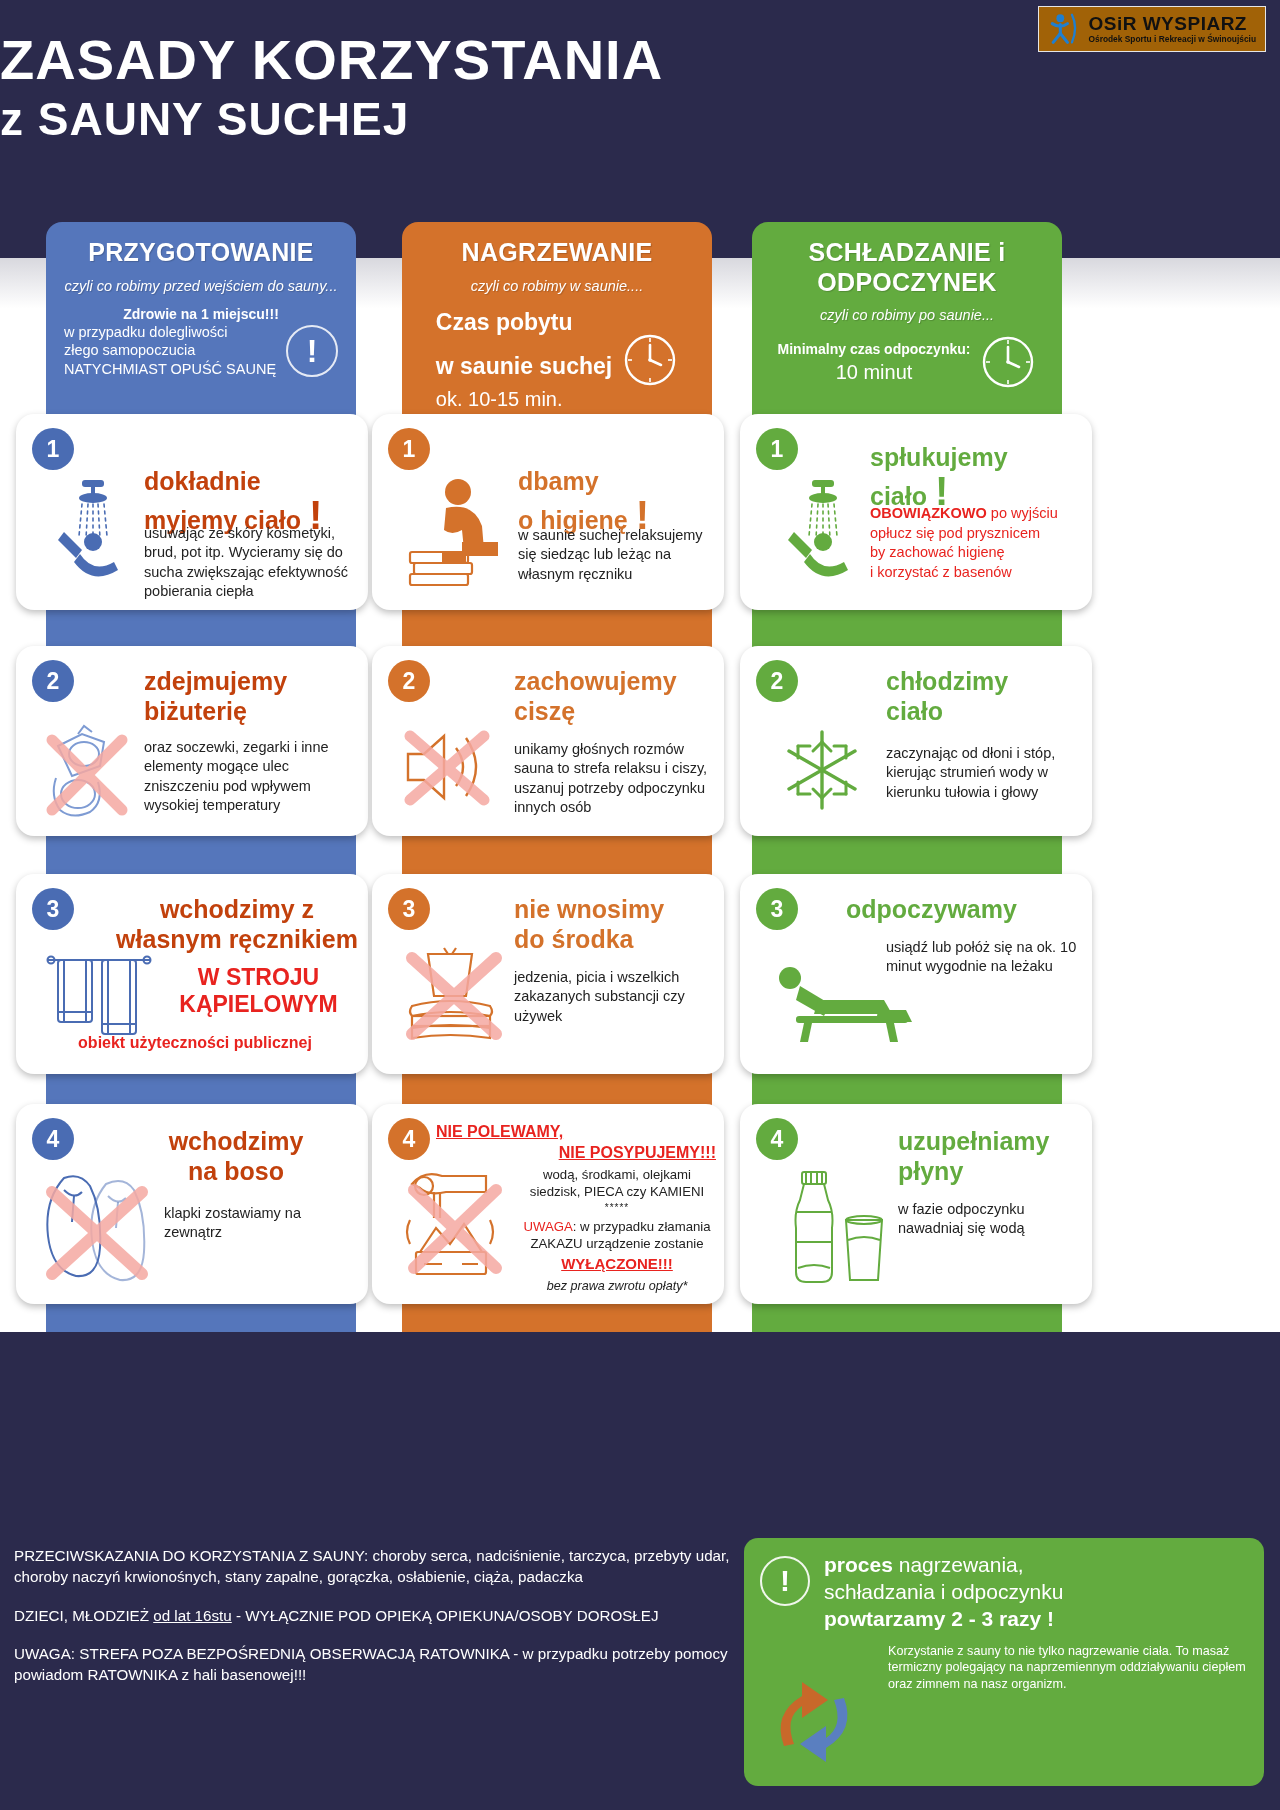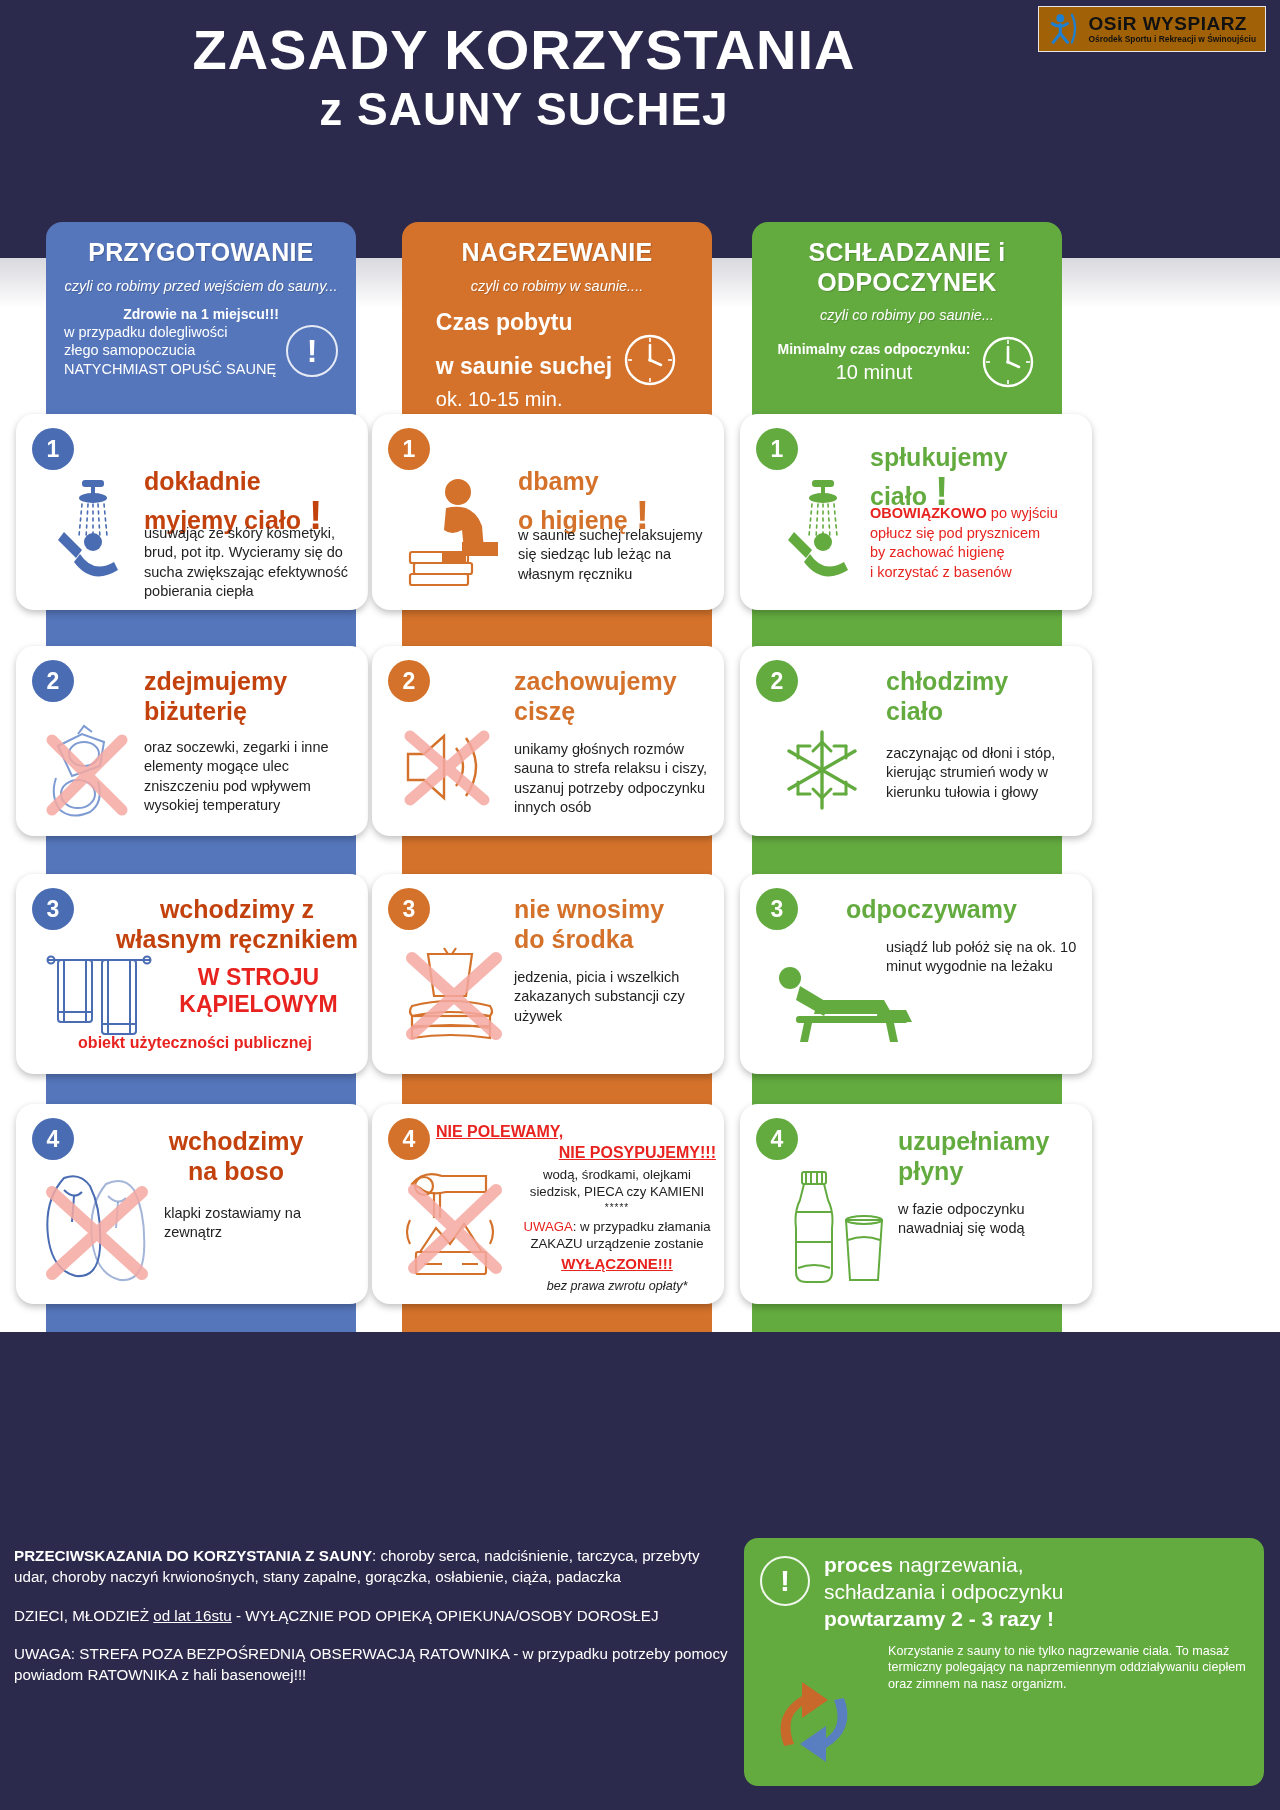--- a/index.html
+++ b/index.html
@@ -15,22 +15,22 @@
     background: #ffffff;
   }
 
   
   .header-band {
     position: absolute; left: 0; top: 0;
     width: 1280px; height: 258px;
     background: #2b2a4c;
   }
   .title-block {
-    position: absolute; left: 0; top: 20px; width: 1048px;
-    text-align: center; color: #ffffff;
+    position: absolute; left: 0; top: 30px; width: 1048px;
+    color: #ffffff;
   }
   .title-line1 {
     font-size: 56px; font-weight: bold; letter-spacing: 1px; line-height: 1.08;
   }
   .title-line2 {
     font-size: 46px; font-weight: bold; letter-spacing: 1px; line-height: 1.12; margin-top: 4px;
   }
   .logo-box {
     position: absolute; right: 14px; top: 6px;
     background: #a16207; padding: 5px 9px 5px 6px;
@@ -137,21 +137,21 @@
   
   .footer-band {
     position: absolute; left: 0; bottom: 0; width: 1280px; height: 478px;
     background: #2b2a4c;
   }
   .footer-text {
     position: absolute; left: 14px; top: 1545px; width: 720px;
     color: #ffffff; font-size: 15.2px; line-height: 1.4;
   }
   .footer-text p { margin-bottom: 17px; }
-  .footer-text b { font-weight: bold; margin-top: 13px; }
+  .footer-text b { font-weight: normal; margin-top: 13px; }
 
   .green-box {
     position: absolute; left: 744px; top: 1538px;
     width: 520px; height: 248px;
     background: #63ab3f; border-radius: 14px;
     color: #ffffff; padding: 14px 16px 12px 16px;
   }
   .gb-top { display: flex; gap: 14px; align-items: flex-start; }
   .gb-circle {
     width: 50px; height: 50px; border-radius: 50%;

